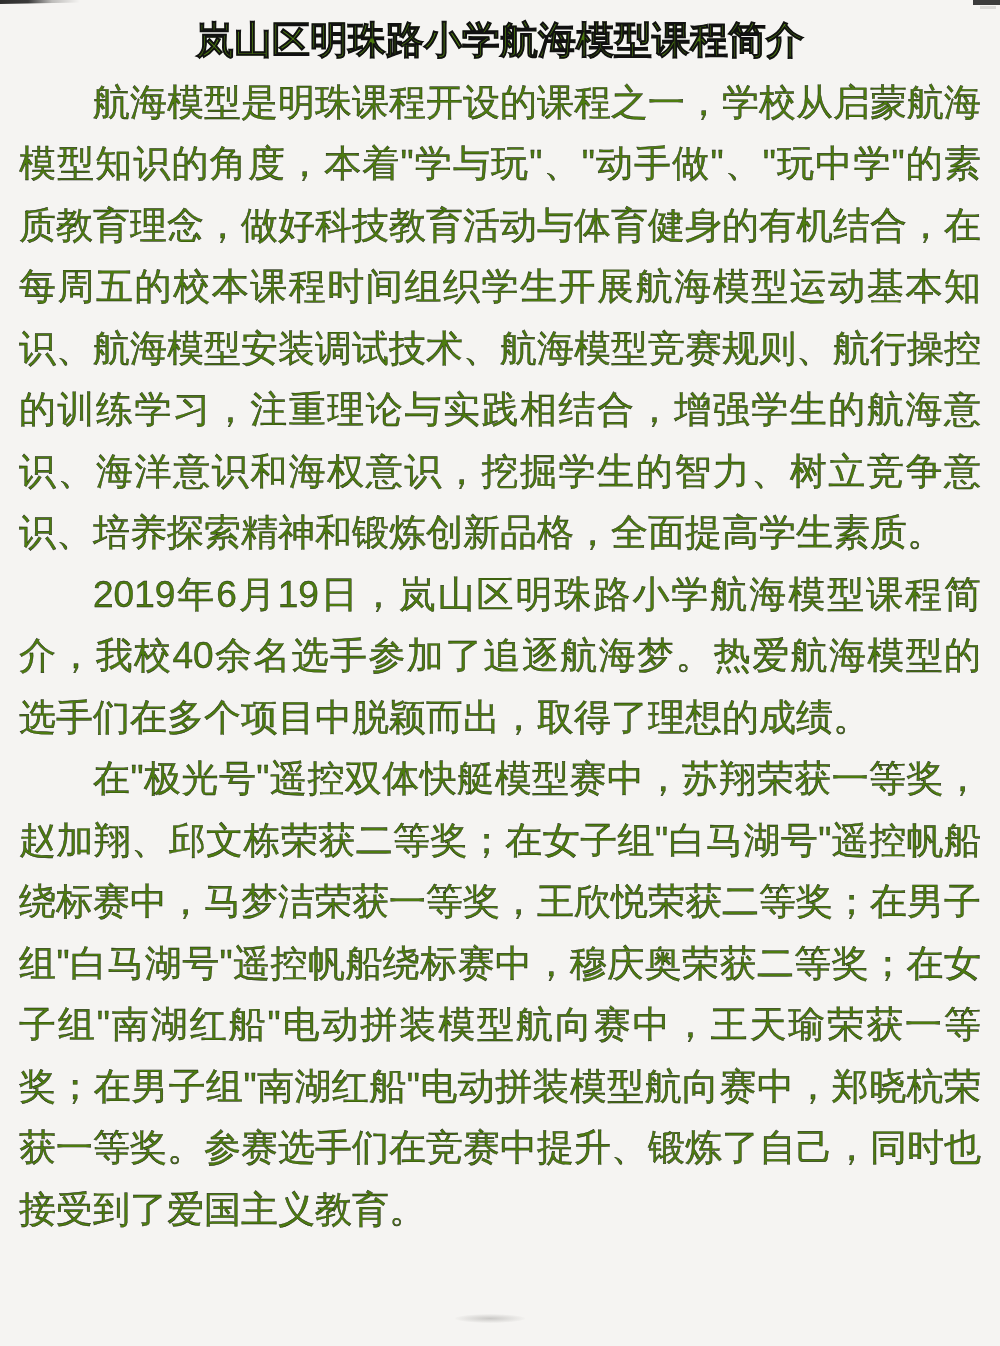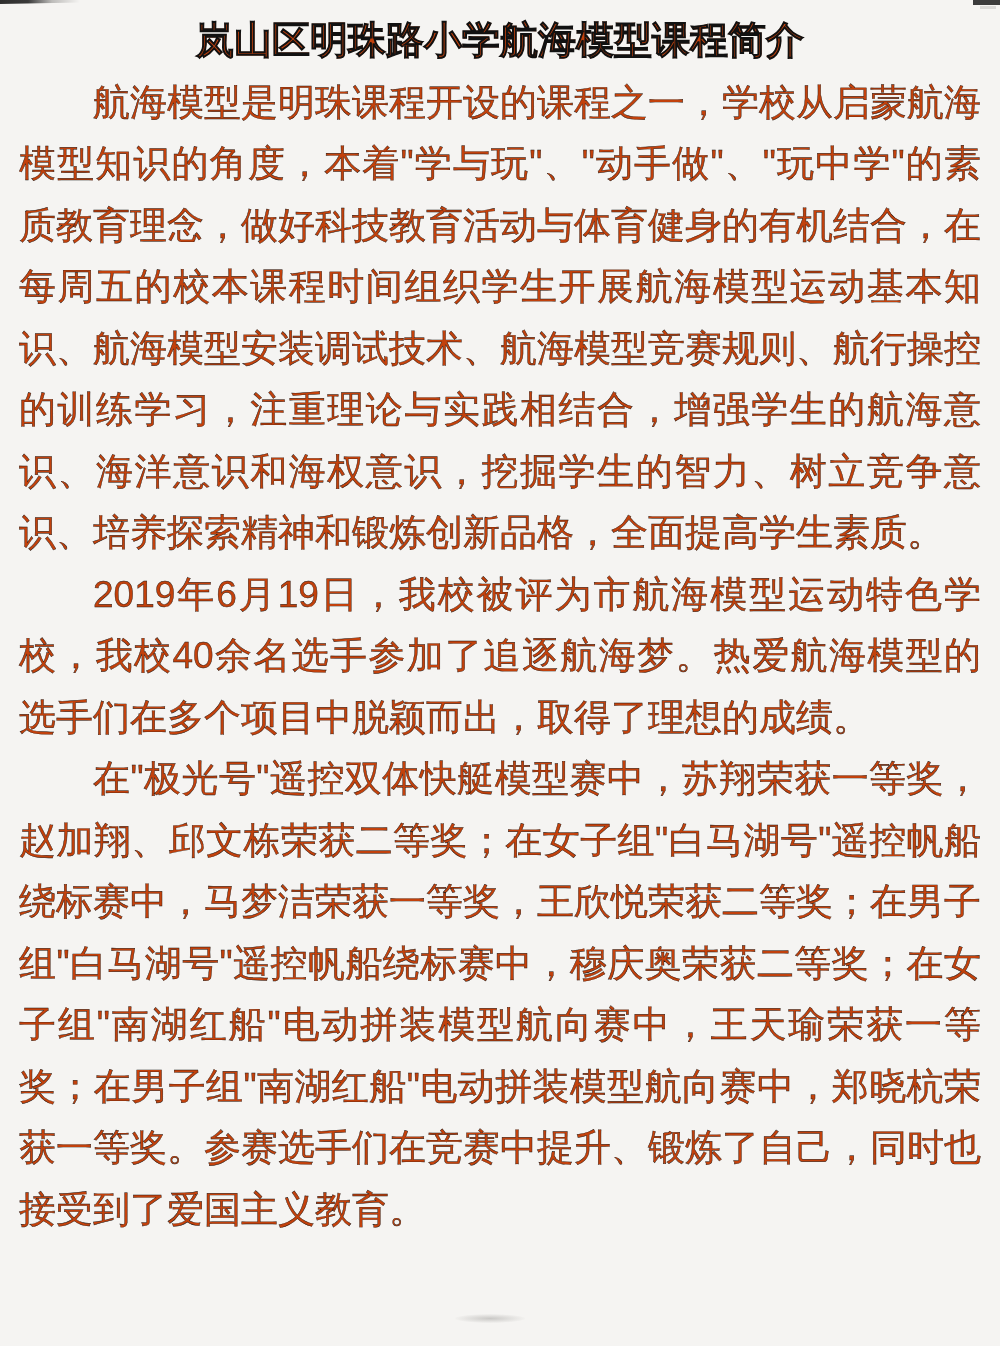--- a/index.html
+++ b/index.html
@@ -75,29 +75,29 @@
     top: 1314px;
     width: 70px;
     height: 9px;
     border-radius: 50%;
     background: radial-gradient(ellipse at center, rgba(120,118,115,0.35) 0%, rgba(120,118,115,0) 75%);
   }
 </style>
 </head>
 <body style="background: rgb(245, 244, 242);">
 
-<div class="page" style="color: #c2410c; border-radius: 28px;">
+<div class="page" style="color: #4d7c0f; border-radius: 28px;">
 
   <div class="artifact-tl"></div>
   <div class="artifact-tr"></div>
 
   <h1 class="doc-title">岚山区明珠路小学航海模型课程简介</h1>
 
   <p>航海模型是明珠课程开设的课程之一，学校从启蒙航海模型知识的角度，本着"学与玩"、"动手做"、"玩中学"的素质教育理念，做好科技教育活动与体育健身的有机结合，在每周五的校本课程时间组织学生开展航海模型运动基本知识、航海模型安装调试技术、航海模型竞赛规则、航行操控的训练学习，注重理论与实践相结合，增强学生的航海意识、海洋意识和海权意识，挖掘学生的智力、树立竞争意识、培养探索精神和锻炼创新品格，全面提高学生素质。</p>
 
 
-  <p>2019年6月19日，我校被评为市航海模型运动特色学校，我校40余名选手参加了追逐航海梦。热爱航海模型的选手们在多个项目中脱颖而出，取得了理想的成绩。</p>
+  <p>2019年6月19日，岚山区明珠路小学航海模型课程简介，我校40余名选手参加了追逐航海梦。热爱航海模型的选手们在多个项目中脱颖而出，取得了理想的成绩。</p>
 
   <p>在"极光号"遥控双体快艇模型赛中，苏翔荣获一等奖，赵加翔、邱文栋荣获二等奖；在女子组"白马湖号"遥控帆船绕标赛中，马梦洁荣获一等奖，王欣悦荣获二等奖；在男子组"白马湖号"遥控帆船绕标赛中，穆庆奥荣获二等奖；在女子组"南湖红船"电动拼装模型航向赛中，王天瑜荣获一等奖；在男子组"南湖红船"电动拼装模型航向赛中，郑晓杭荣获一等奖。参赛选手们在竞赛中提升、锻炼了自己，同时也接受到了爱国主义教育。</p>
 
   <div class="smudge"></div>
 
 </div>
 
 </body></html>

